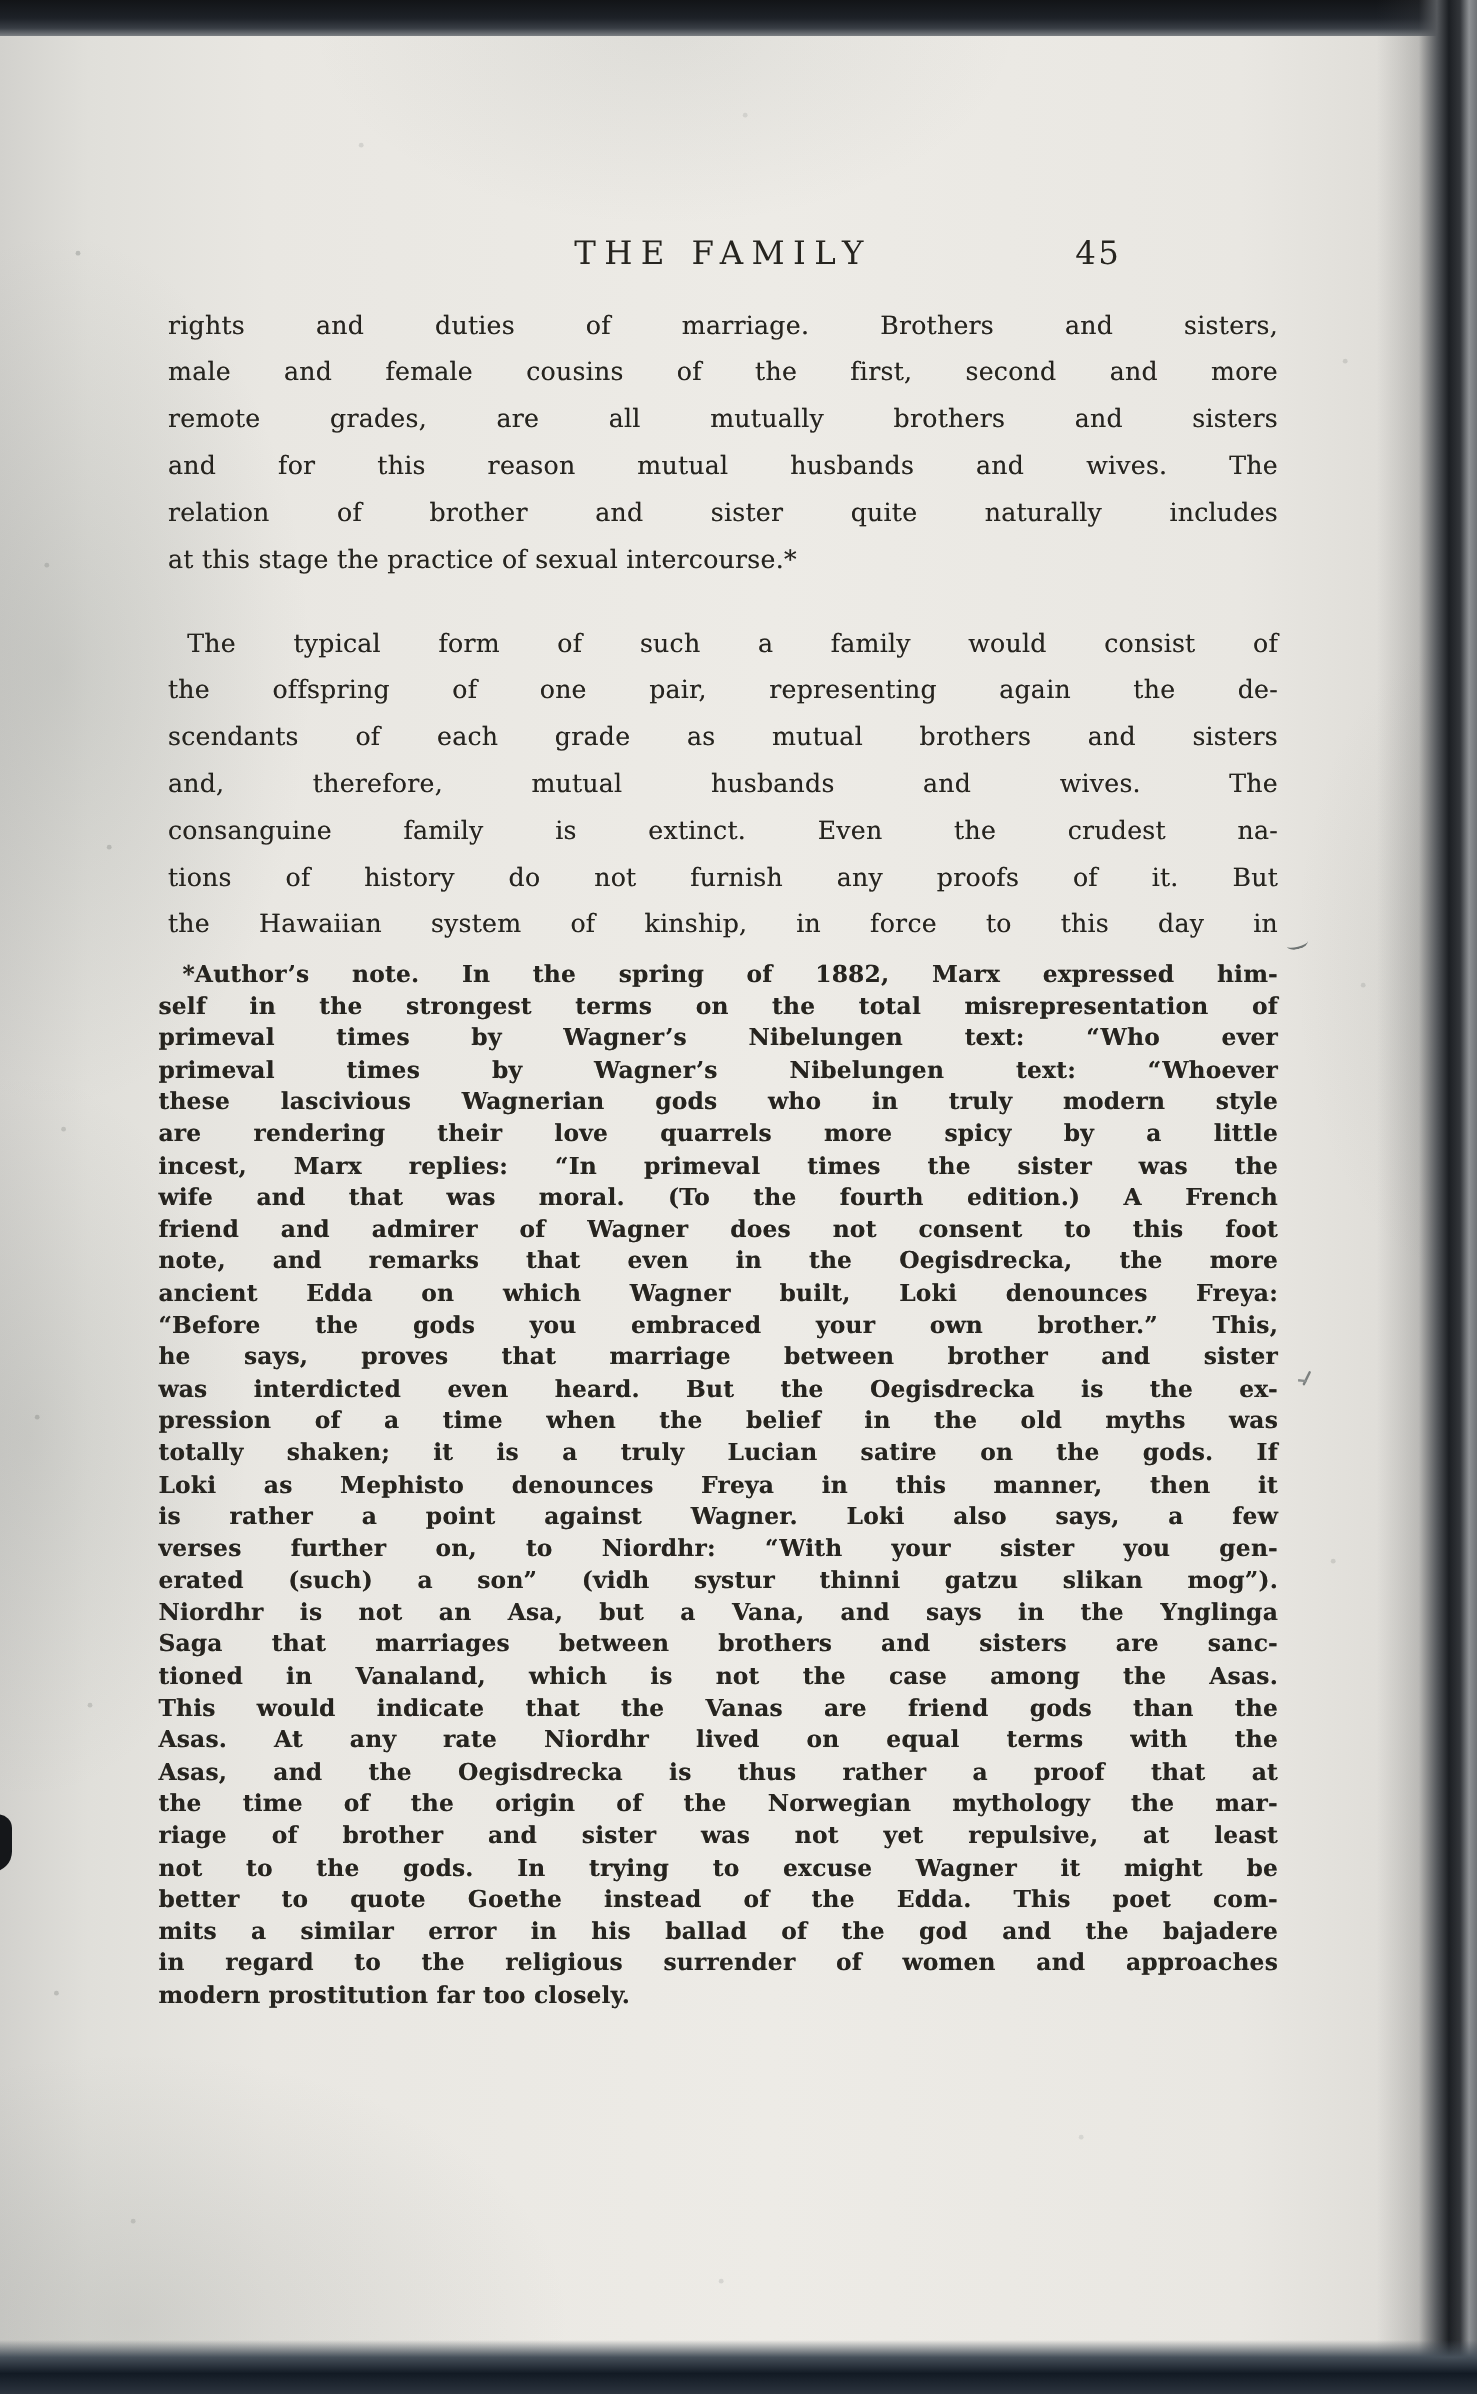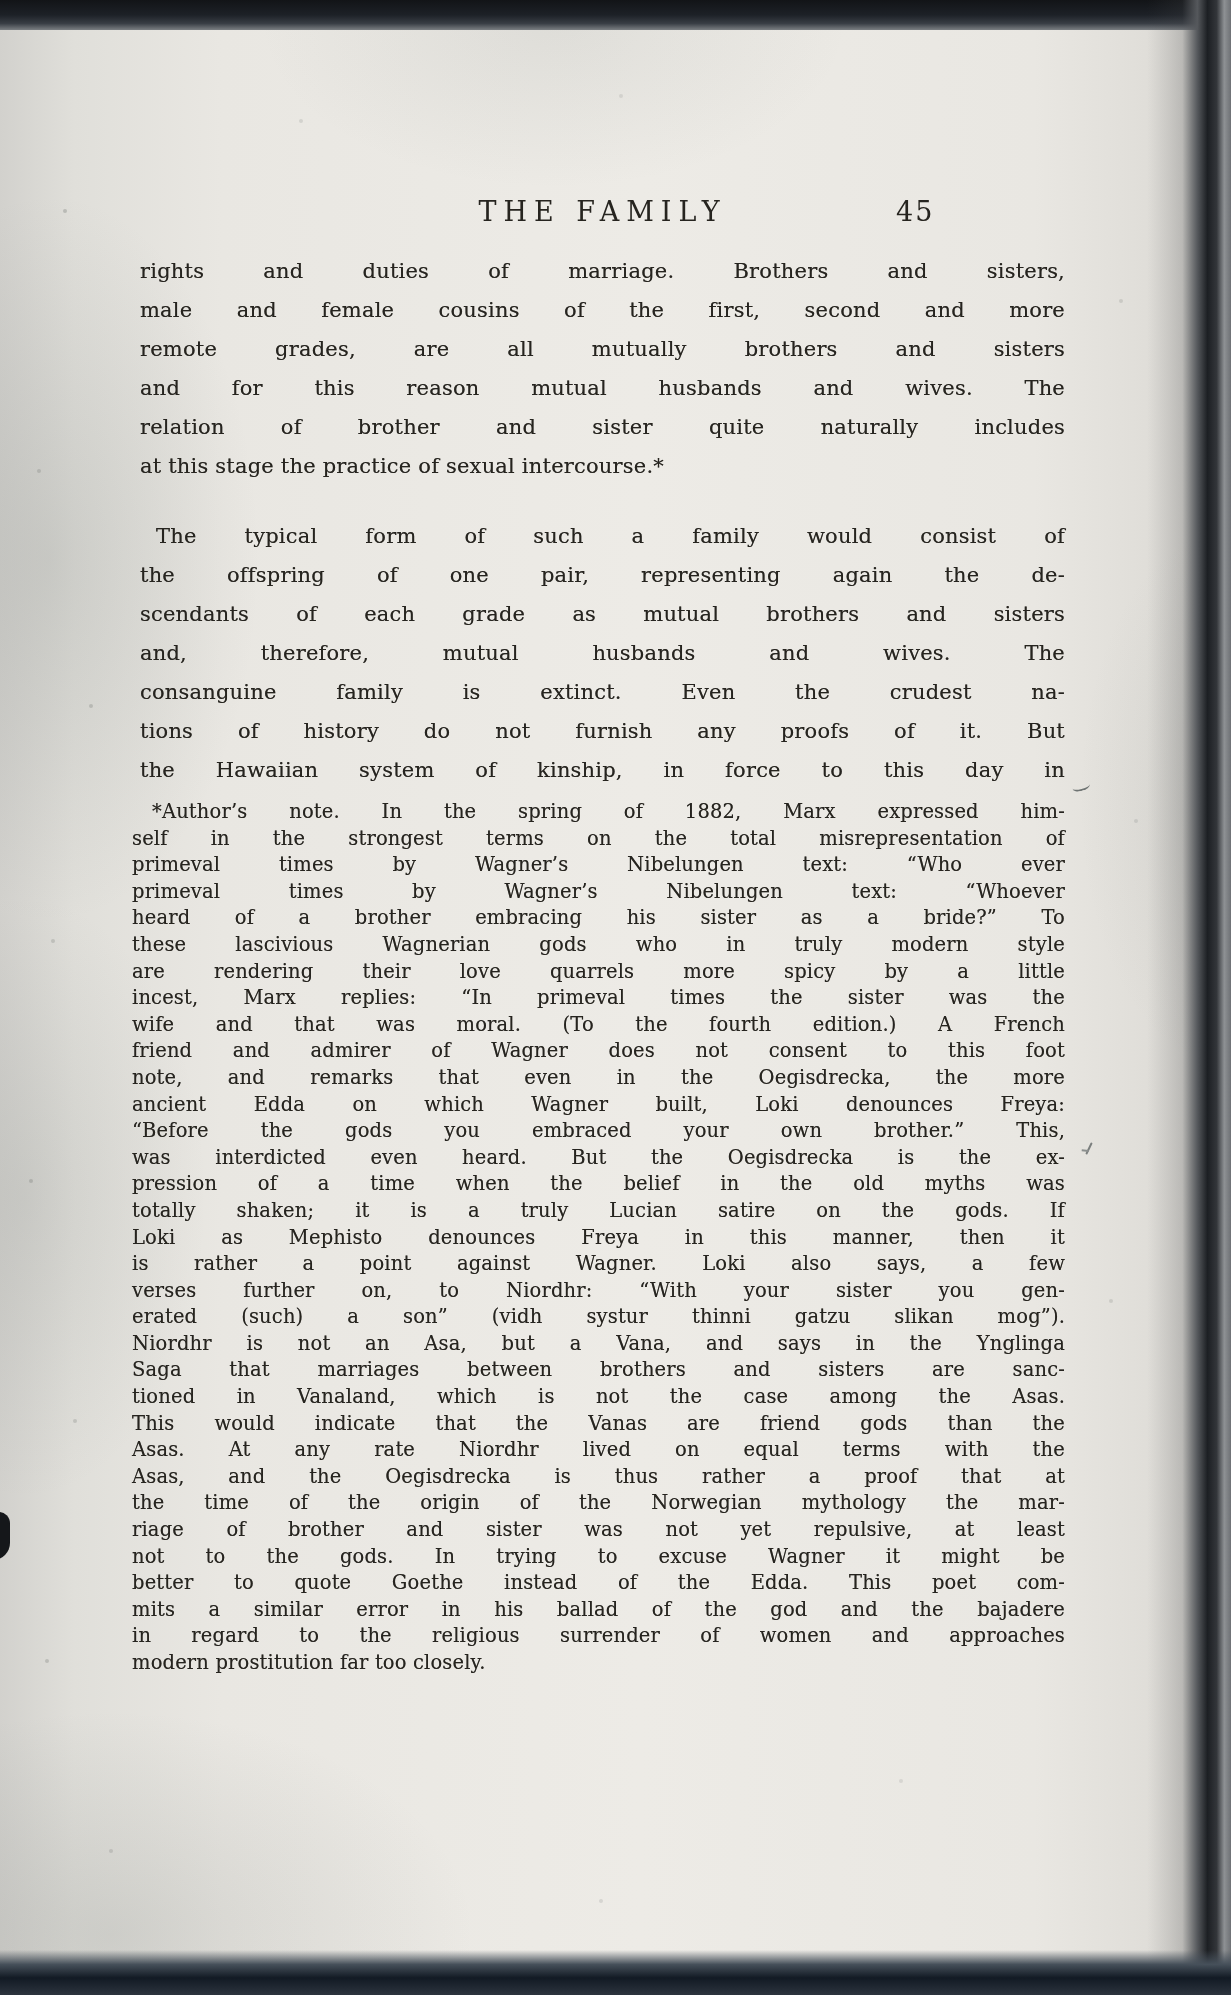--- a/index.html
+++ b/index.html
@@ -66,21 +66,21 @@
             font-size:27px; letter-spacing:7px; white-space:nowrap; }
   .pagenum{ position:absolute; left:756px; top:0; font-size:27px; letter-spacing:2px; }
 
   .body-block { position:absolute; left:140px; top:252px; width:925px;
                 font-size:21px; line-height:39px; letter-spacing:0.2px;
                 text-shadow:0 0 0.5px rgba(40,38,34,0.55); }
   .para + .para { margin-top:31px; }
 
   .footnote-block { position:absolute; left:132px; top:799px; width:933px;
                     font-size:19.5px; line-height:26.6px; letter-spacing:0.15px;
-                    text-shadow:0 0 0.4px rgba(40,38,34,0.5); }
+                    text-shadow:0 0 0.4px rgba(40,38,34,0.5);font-weight:bold; }
 
   .tline { text-align:justify; text-align-last:justify; }
   .tline.ragged { text-align-last:left; }
   .body-block .tline.indent { text-indent:16px; }
   .footnote-block .tline.indent { text-indent:20px; }
 
   .margin-mark-1 { position:absolute; left:1072px; top:782px; width:18px; height:9px;
                    border-bottom:2px solid #6f7473; border-radius:50%;
                    transform:rotate(-14deg); }
   .margin-mark-2 { position:absolute; left:1088px; top:1142px; width:2px; height:13px;
@@ -123,29 +123,29 @@
         <div class="tline">tions of history do not furnish any proofs of it.  But</div>
         <div class="tline">the Hawaiian system of kinship, in force to this day in</div>
       </div>
   </div>
 
   <div class="footnote-block">
       <div class="tline indent">*Author’s note.  In the spring of 1882, Marx expressed him-</div>
       <div class="tline">self in the strongest terms on the total misrepresentation of</div>
       <div class="tline">primeval times by Wagner’s Nibelungen text:  “Who ever</div>
       <div class="tline">primeval times by Wagner’s Nibelungen text:  “Whoever</div>
-      <div class="tline">heard of a brother embracing his sister as a bride?”  To</div>
       <div class="tline">these lascivious Wagnerian gods who in truly modern style</div>
       <div class="tline">are rendering their love quarrels more spicy by a little</div>
       <div class="tline">incest, Marx replies:  “In primeval times the sister was the</div>
       <div class="tline">wife and that was moral.  (To the fourth edition.)  A French</div>
       <div class="tline">friend and admirer of Wagner does not consent to this foot</div>
       <div class="tline">note, and remarks that even in the Oegisdrecka, the more</div>
       <div class="tline">ancient Edda on which Wagner built, Loki denounces Freya:</div>
       <div class="tline">“Before the gods you embraced your own brother.”  This,</div>
+      <div class="tline">he says, proves that marriage between brother and sister</div>
       <div class="tline">was interdicted even heard.  But the Oegisdrecka is the ex-</div>
       <div class="tline">pression of a time when the belief in the old myths was</div>
       <div class="tline">totally shaken; it is a truly Lucian satire on the gods.  If</div>
       <div class="tline">Loki as Mephisto denounces Freya in this manner, then it</div>
       <div class="tline">is rather a point against Wagner.  Loki also says, a few</div>
       <div class="tline">verses further on, to Niordhr:  “With your sister you gen-</div>
       <div class="tline">erated (such) a son” (vidh systur thinni gatzu slikan mog”).</div>
       <div class="tline">Niordhr is not an Asa, but a Vana, and says in the Ynglinga</div>
       <div class="tline">Saga that marriages between brothers and sisters are sanc-</div>
       <div class="tline">tioned in Vanaland, which is not the case among the Asas.</div>

